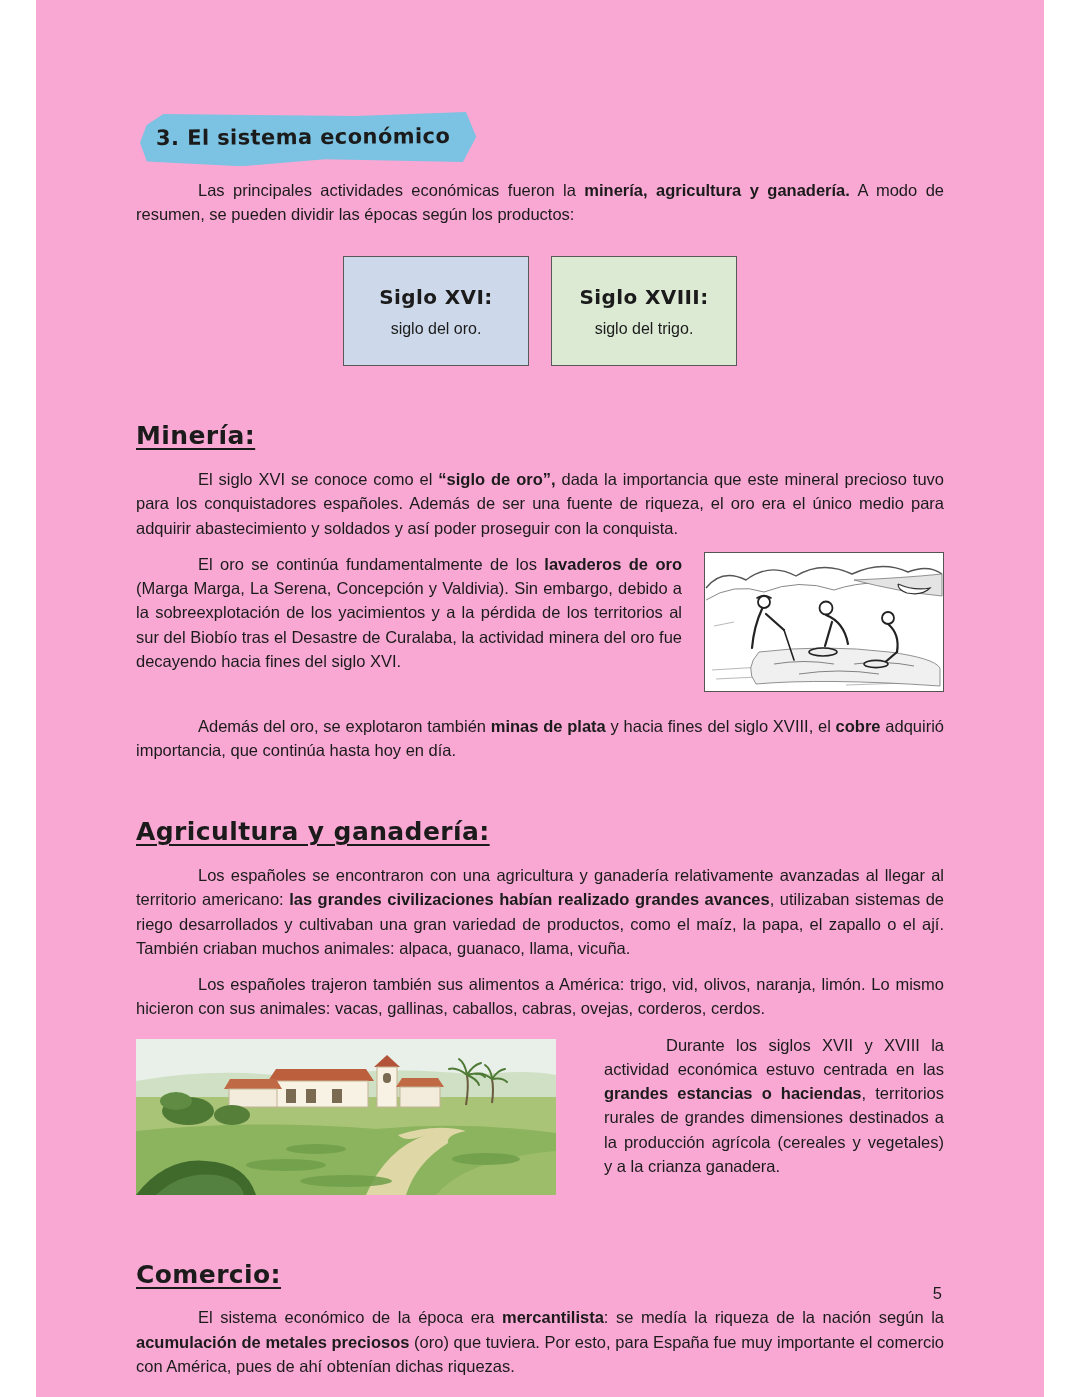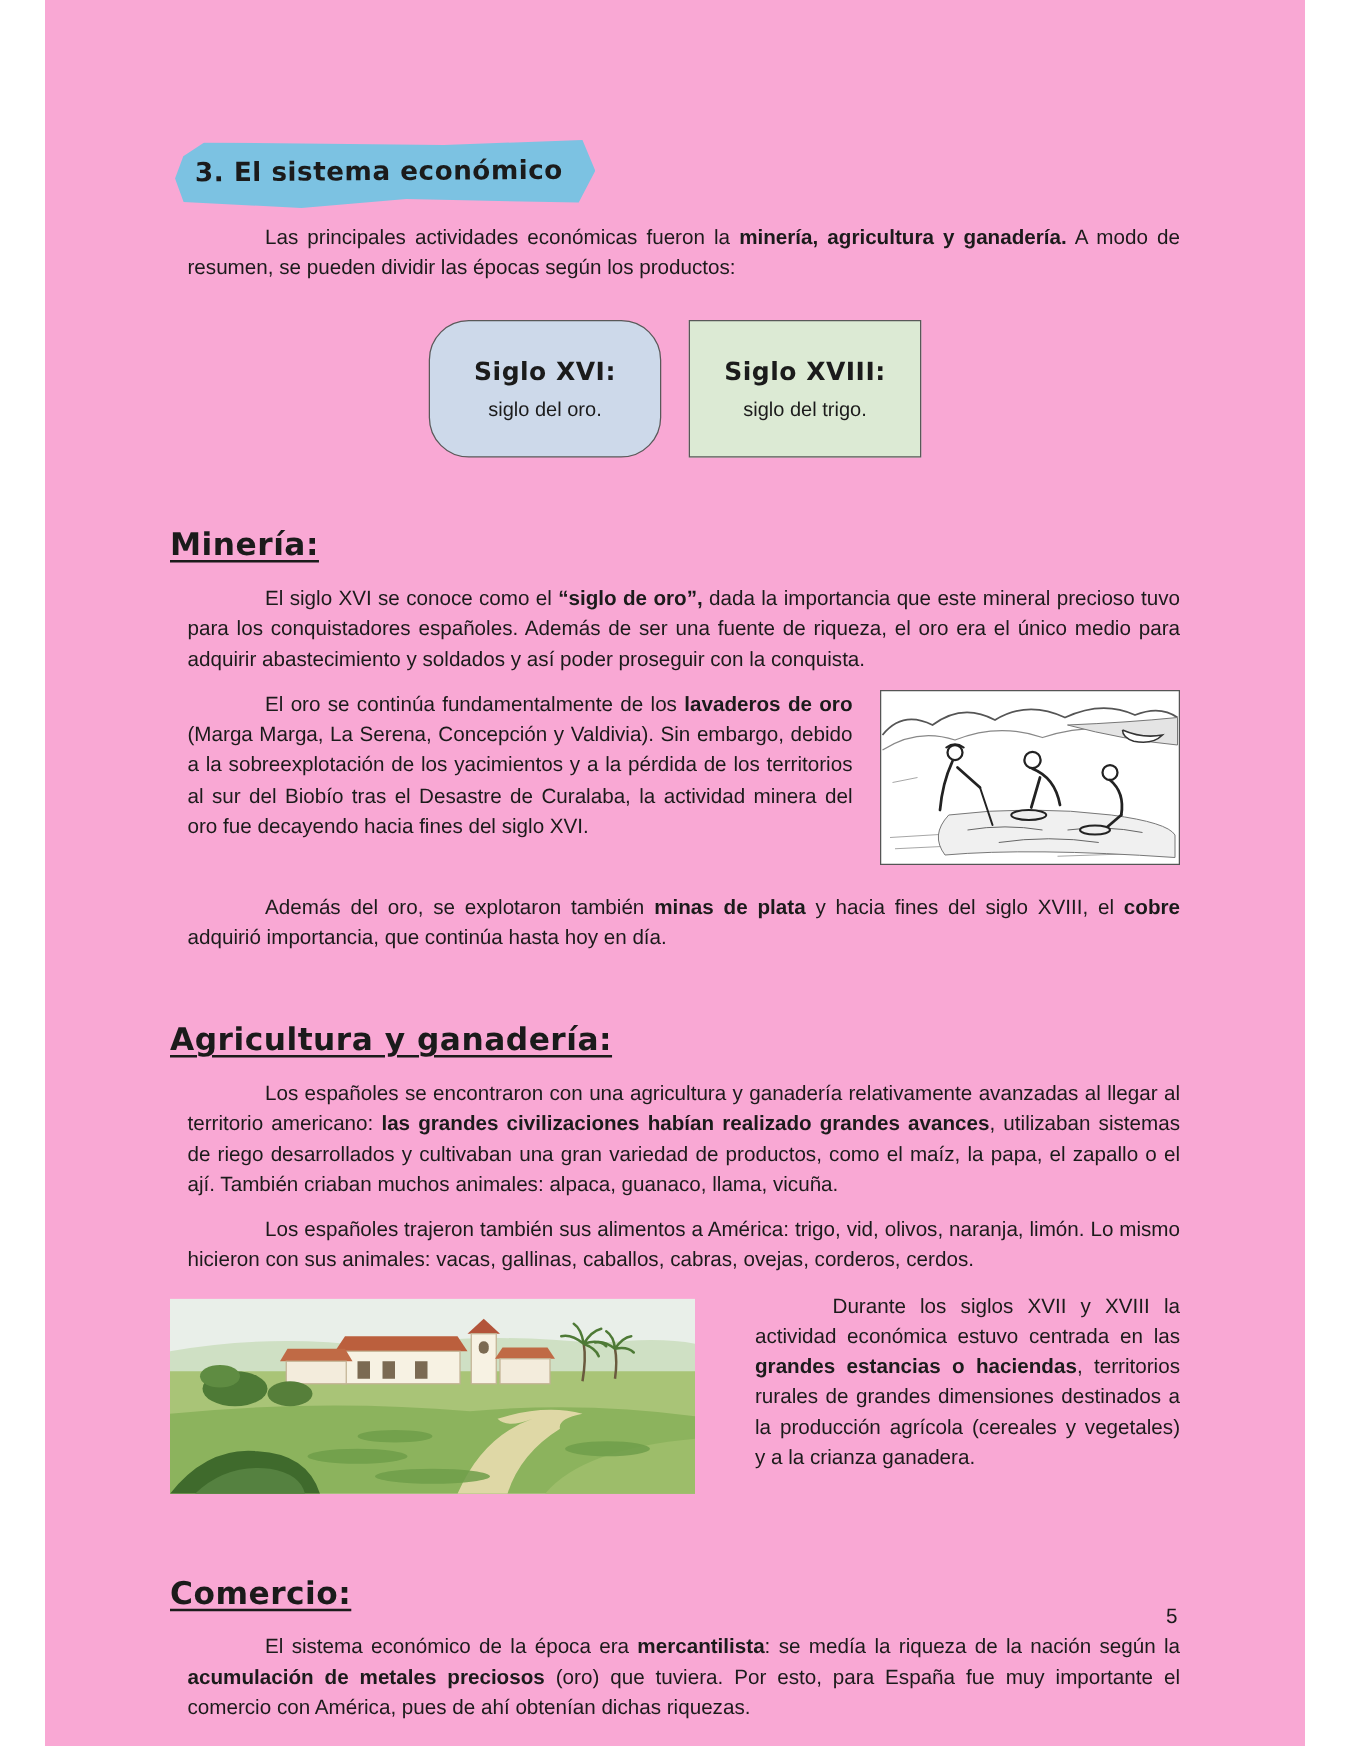--- a/index.html
+++ b/index.html
@@ -15,31 +15,31 @@
 
   
   .title-wrap { margin-left:4px; }
   .title-hl { position:relative; display:inline-block; padding:10px 26px 13px 16px; transform:rotate(-.4deg); }
   .title-hl::before {
     content:""; position:absolute; inset:0; background:#7cc2e2;
     clip-path:polygon(2% 22%, 7% 2%, 64% 8%, 97% 2%, 100% 48%, 96% 95%, 55% 88%, 30% 100%, 2% 90%, 0% 55%);
   }
   .title-text { position:relative; font-size:21px; }
 
-  p.body { text-align:justify; text-indent:62px; margin-top:12px;margin-left:14px; }
+  p.body { text-align:justify; text-indent:62px; margin-top:12px; }
   .intro { margin-top:20px; }
 
   
   .boxes { display:flex; justify-content:center; gap:22px; margin-top:30px; }
   .cbox {
     width:186px; min-height:110px; border:1.6px solid #595959;
     display:flex; flex-direction:column; justify-content:center; align-items:center;
     text-align:center; padding:10px 12px; gap:7px;
   }
-  .cbox-0 { background:#cdd9ea;border-radius:32px; }
+  .cbox-0 { background:#cdd9ea; }
   .cbox-1 { background:#fdf2cb; }
   .cbox-2 { background:#dcead4;align-items:center; }
   .cbox-title { font-size:20px; }
   .cbox-text { font-size:16px; line-height:1.3; text-align:center; }
 
   .section { margin-top:52px; }
   .sec-heading {
     font-size:25px; text-decoration:underline; text-underline-offset:4px;
     text-decoration-thickness:1.5px; margin-bottom:4px;
   }

